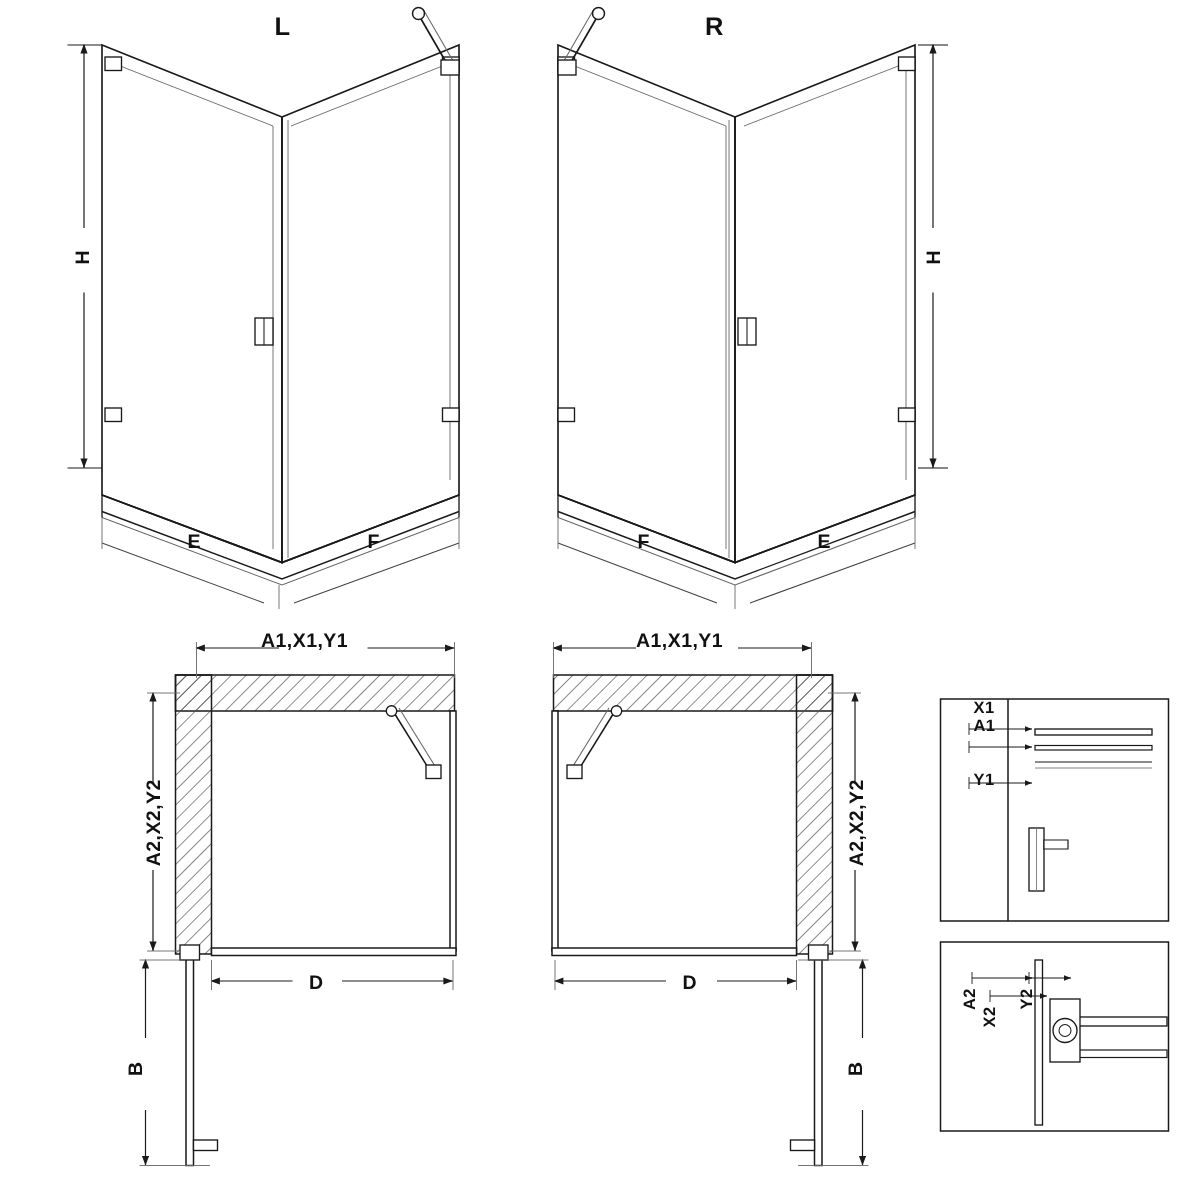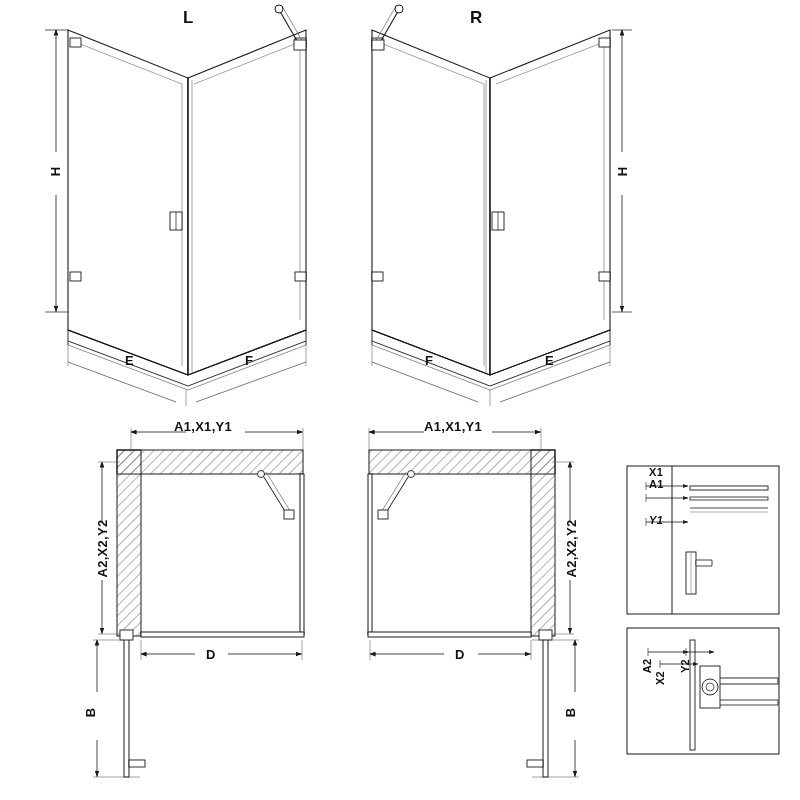--- a/index.html
+++ b/index.html
@@ -247,19 +247,19 @@
 <div class="lbl vert" style="left:519px;top:541px;width:104px;text-align:center;">A2,X2,Y2</div>
 
 <div class="lbl" style="left:206px;top:647px;">D</div>
 <div class="lbl" style="left:455px;top:647px;">D</div>
 
 <div class="lbl vert" style="left:78px;top:705px;width:24px;text-align:center;">B</div>
 <div class="lbl vert" style="left:558px;top:705px;width:24px;text-align:center;">B</div>
 
 <div class="lbl small" style="left:649px;top:478px;">A1</div>
 <div class="lbl small" style="left:649px;top:466px;">X1</div>
-<div class="lbl small" style="left:649px;top:514px;font-style:italic;">Y1</div>
+<div class="lbl small" style="left:649px;top:514px;">Y1</div>
 
 <div class="lbl small vert" style="left:636px;top:660px;width:22px;text-align:center;">A2</div>
 <div class="lbl small vert" style="left:649px;top:672px;width:22px;text-align:center;">X2</div>
 <div class="lbl small vert" style="left:674px;top:660px;width:22px;text-align:center;">Y2</div>
 
 </div>
 
 </body></html>

